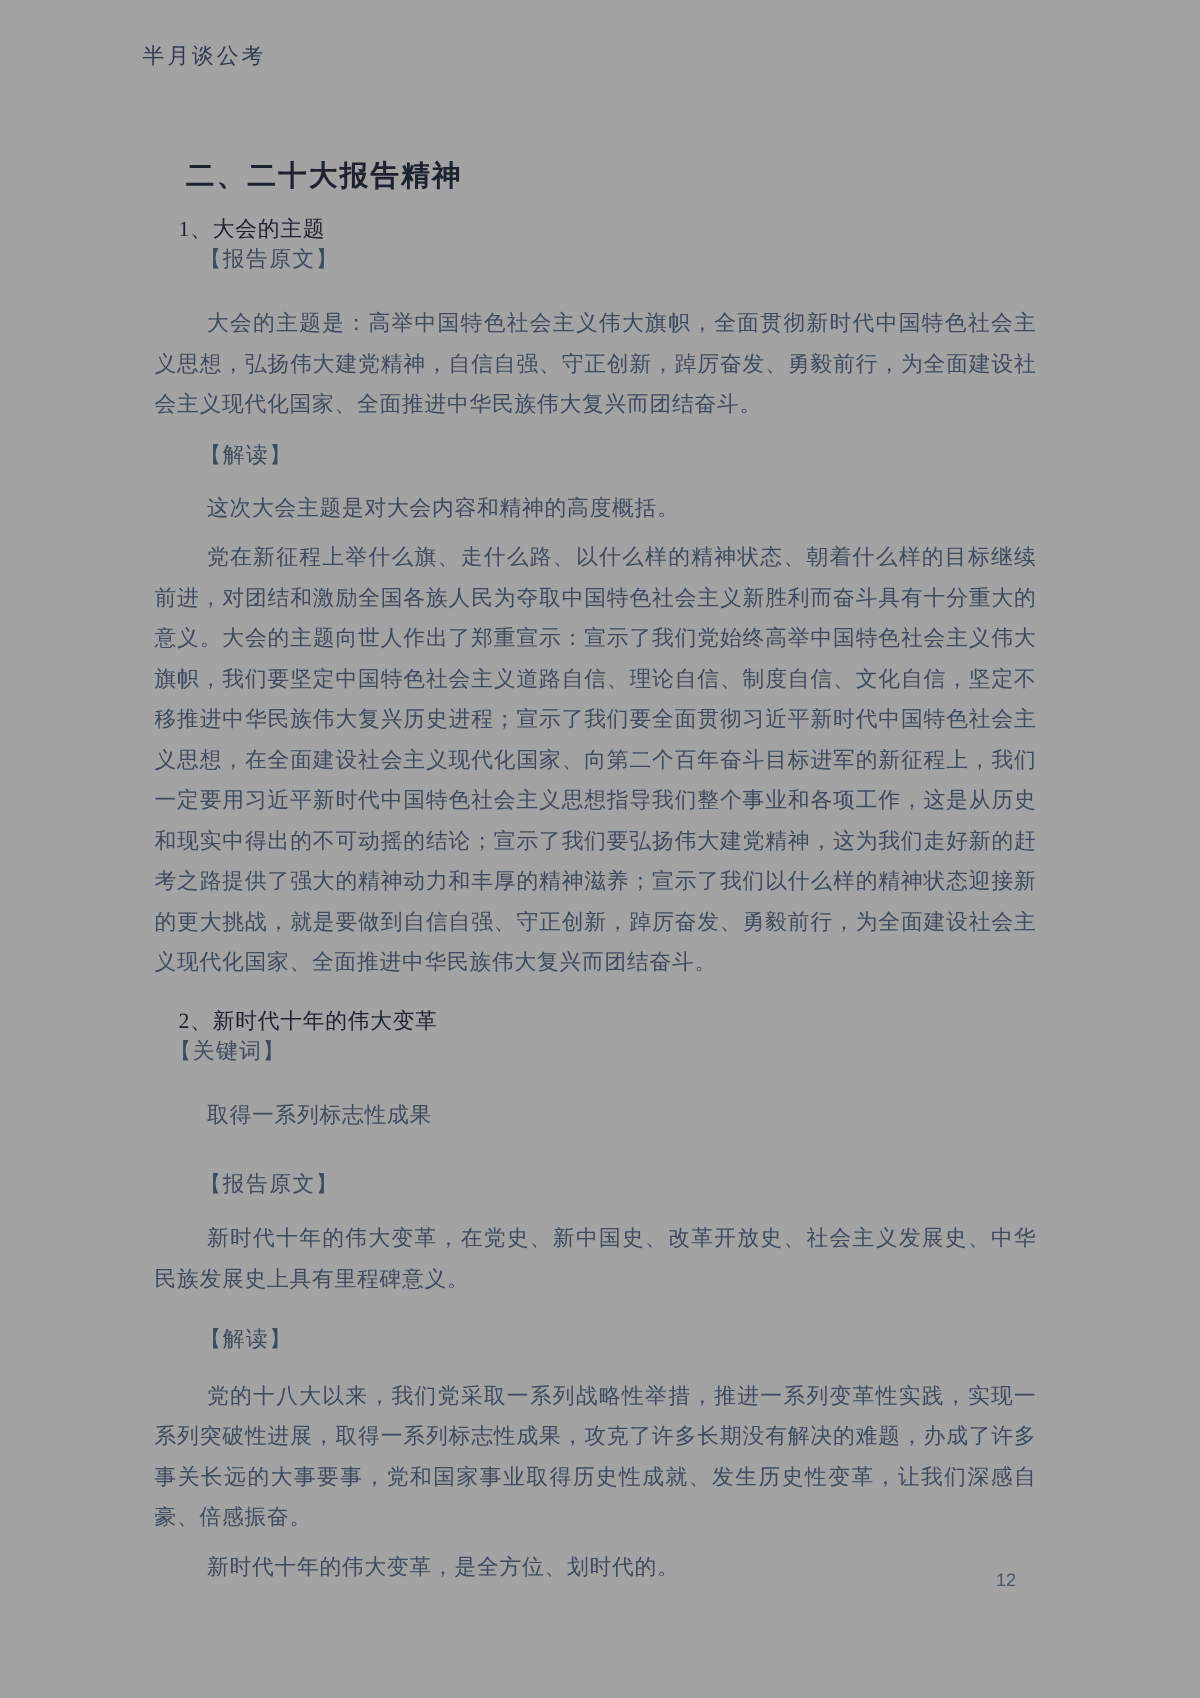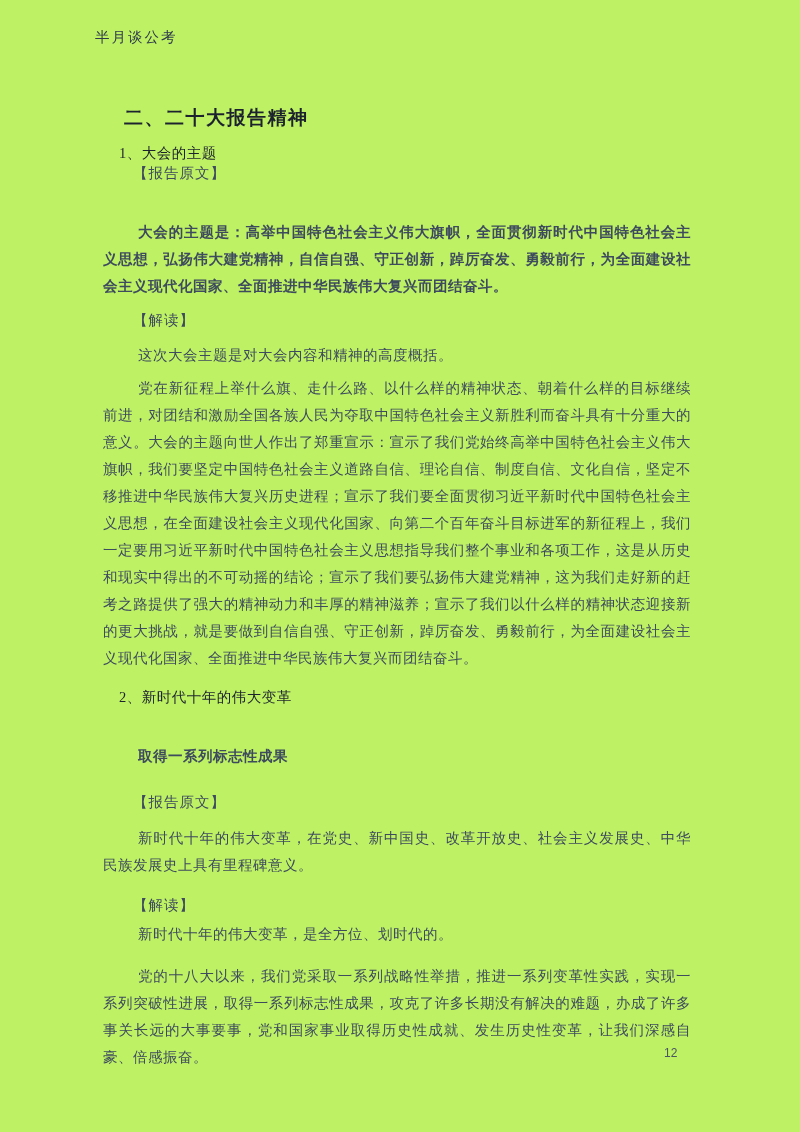--- a/index.html
+++ b/index.html
@@ -7,21 +7,21 @@
   body {
     width: 800px;
     height: 1132px;
     position: relative;
     font-family: "Liberation Serif", "DejaVu Serif", serif;
     overflow: hidden;
   }
   .page {
     position: absolute;
     inset: 0;
-    background: #bef264;
+    background: #a3a3a3;
   }
   .page-header {
     position: absolute;
     top: 28px;
     left: 95px;
     font-size: 14.5px;
     letter-spacing: 2px;
     color: #2f3b4c;
   }
   .content {
@@ -64,21 +64,21 @@
     text-indent: 35px;
     text-align: justify;
   }
   .mt6  { margin-top: 6px; }
   .mt10 { margin-top: 10px; }
   .mt12 { margin-top: 12px; }
   .mt13 { margin-top: 13px; }
   .mt15 { margin-top: 15px; }
   .mt16 { margin-top: 16px; }
   .mt17 { margin-top: 6px; }
-  .mt20 { margin-top: 36px; font-weight: bold; }
+  .mt20 { margin-top: 20px; }
   .mt22 { margin-top: 22px; }
   .page-number {
     position: absolute;
     top: 1046px;
     left: 664px;
     font-size: 12px;
     color: #4a5563;
     font-family: "Liberation Sans", sans-serif;
   }
 </style>
@@ -100,30 +100,31 @@
     <p class="para mt20">大会的主题是：高举中国特色社会主义伟大旗帜，全面贯彻新时代中国特色社会主义思想，弘扬伟大建党精神，自信自强、守正创新，踔厉奋发、勇毅前行，为全面建设社会主义现代化国家、全面推进中华民族伟大复兴而团结奋斗。</p>
 
     <div class="bracket-label mt10">【解读】</div>
 
     <p class="para mt12">这次大会主题是对大会内容和精神的高度概括。</p>
 
     <p class="para mt17">党在新征程上举什么旗、走什么路、以什么样的精神状态、朝着什么样的目标继续前进，对团结和激励全国各族人民为夺取中国特色社会主义新胜利而奋斗具有十分重大的意义。大会的主题向世人作出了郑重宣示：宣示了我们党始终高举中国特色社会主义伟大旗帜，我们要坚定中国特色社会主义道路自信、理论自信、制度自信、文化自信，坚定不移推进中华民族伟大复兴历史进程；宣示了我们要全面贯彻习近平新时代中国特色社会主义思想，在全面建设社会主义现代化国家、向第二个百年奋斗目标进军的新征程上，我们一定要用习近平新时代中国特色社会主义思想指导我们整个事业和各项工作，这是从历史和现实中得出的不可动摇的结论；宣示了我们要弘扬伟大建党精神，这为我们走好新的赶考之路提供了强大的精神动力和丰厚的精神滋养；宣示了我们以什么样的精神状态迎接新的更大挑战，就是要做到自信自强、守正创新，踔厉奋发、勇毅前行，为全面建设社会主义现代化国家、全面推进中华民族伟大复兴而团结奋斗。</p>
 
     <div class="sec-head second">2、新时代十年的伟大变革</div>
 
+    <div class="bracket-label flush">【关键词】</div>
 
     <p class="para mt20">取得一系列标志性成果</p>
 
     <div class="bracket-label mt22">【报告原文】</div>
 
     <p class="para mt13">新时代十年的伟大变革，在党史、新中国史、改革开放史、社会主义发展史、中华民族发展史上具有里程碑意义。</p>
 
     <div class="bracket-label mt16">【解读】</div>
 
+    <p class="para mt15">党的十八大以来，我们党采取一系列战略性举措，推进一系列变革性实践，实现一系列突破性进展，取得一系列标志性成果，攻克了许多长期没有解决的难题，办成了许多事关长远的大事要事，党和国家事业取得历史性成就、发生历史性变革，让我们深感自豪、倍感振奋。</p>
+
     <p class="para mt6">新时代十年的伟大变革，是全方位、划时代的。</p>
-
-    <p class="para mt15">党的十八大以来，我们党采取一系列战略性举措，推进一系列变革性实践，实现一系列突破性进展，取得一系列标志性成果，攻克了许多长期没有解决的难题，办成了许多事关长远的大事要事，党和国家事业取得历史性成就、发生历史性变革，让我们深感自豪、倍感振奋。</p>
 
   </div>
 
   <div class="page-number">12</div>
 
 </div>
 
 </body></html>

